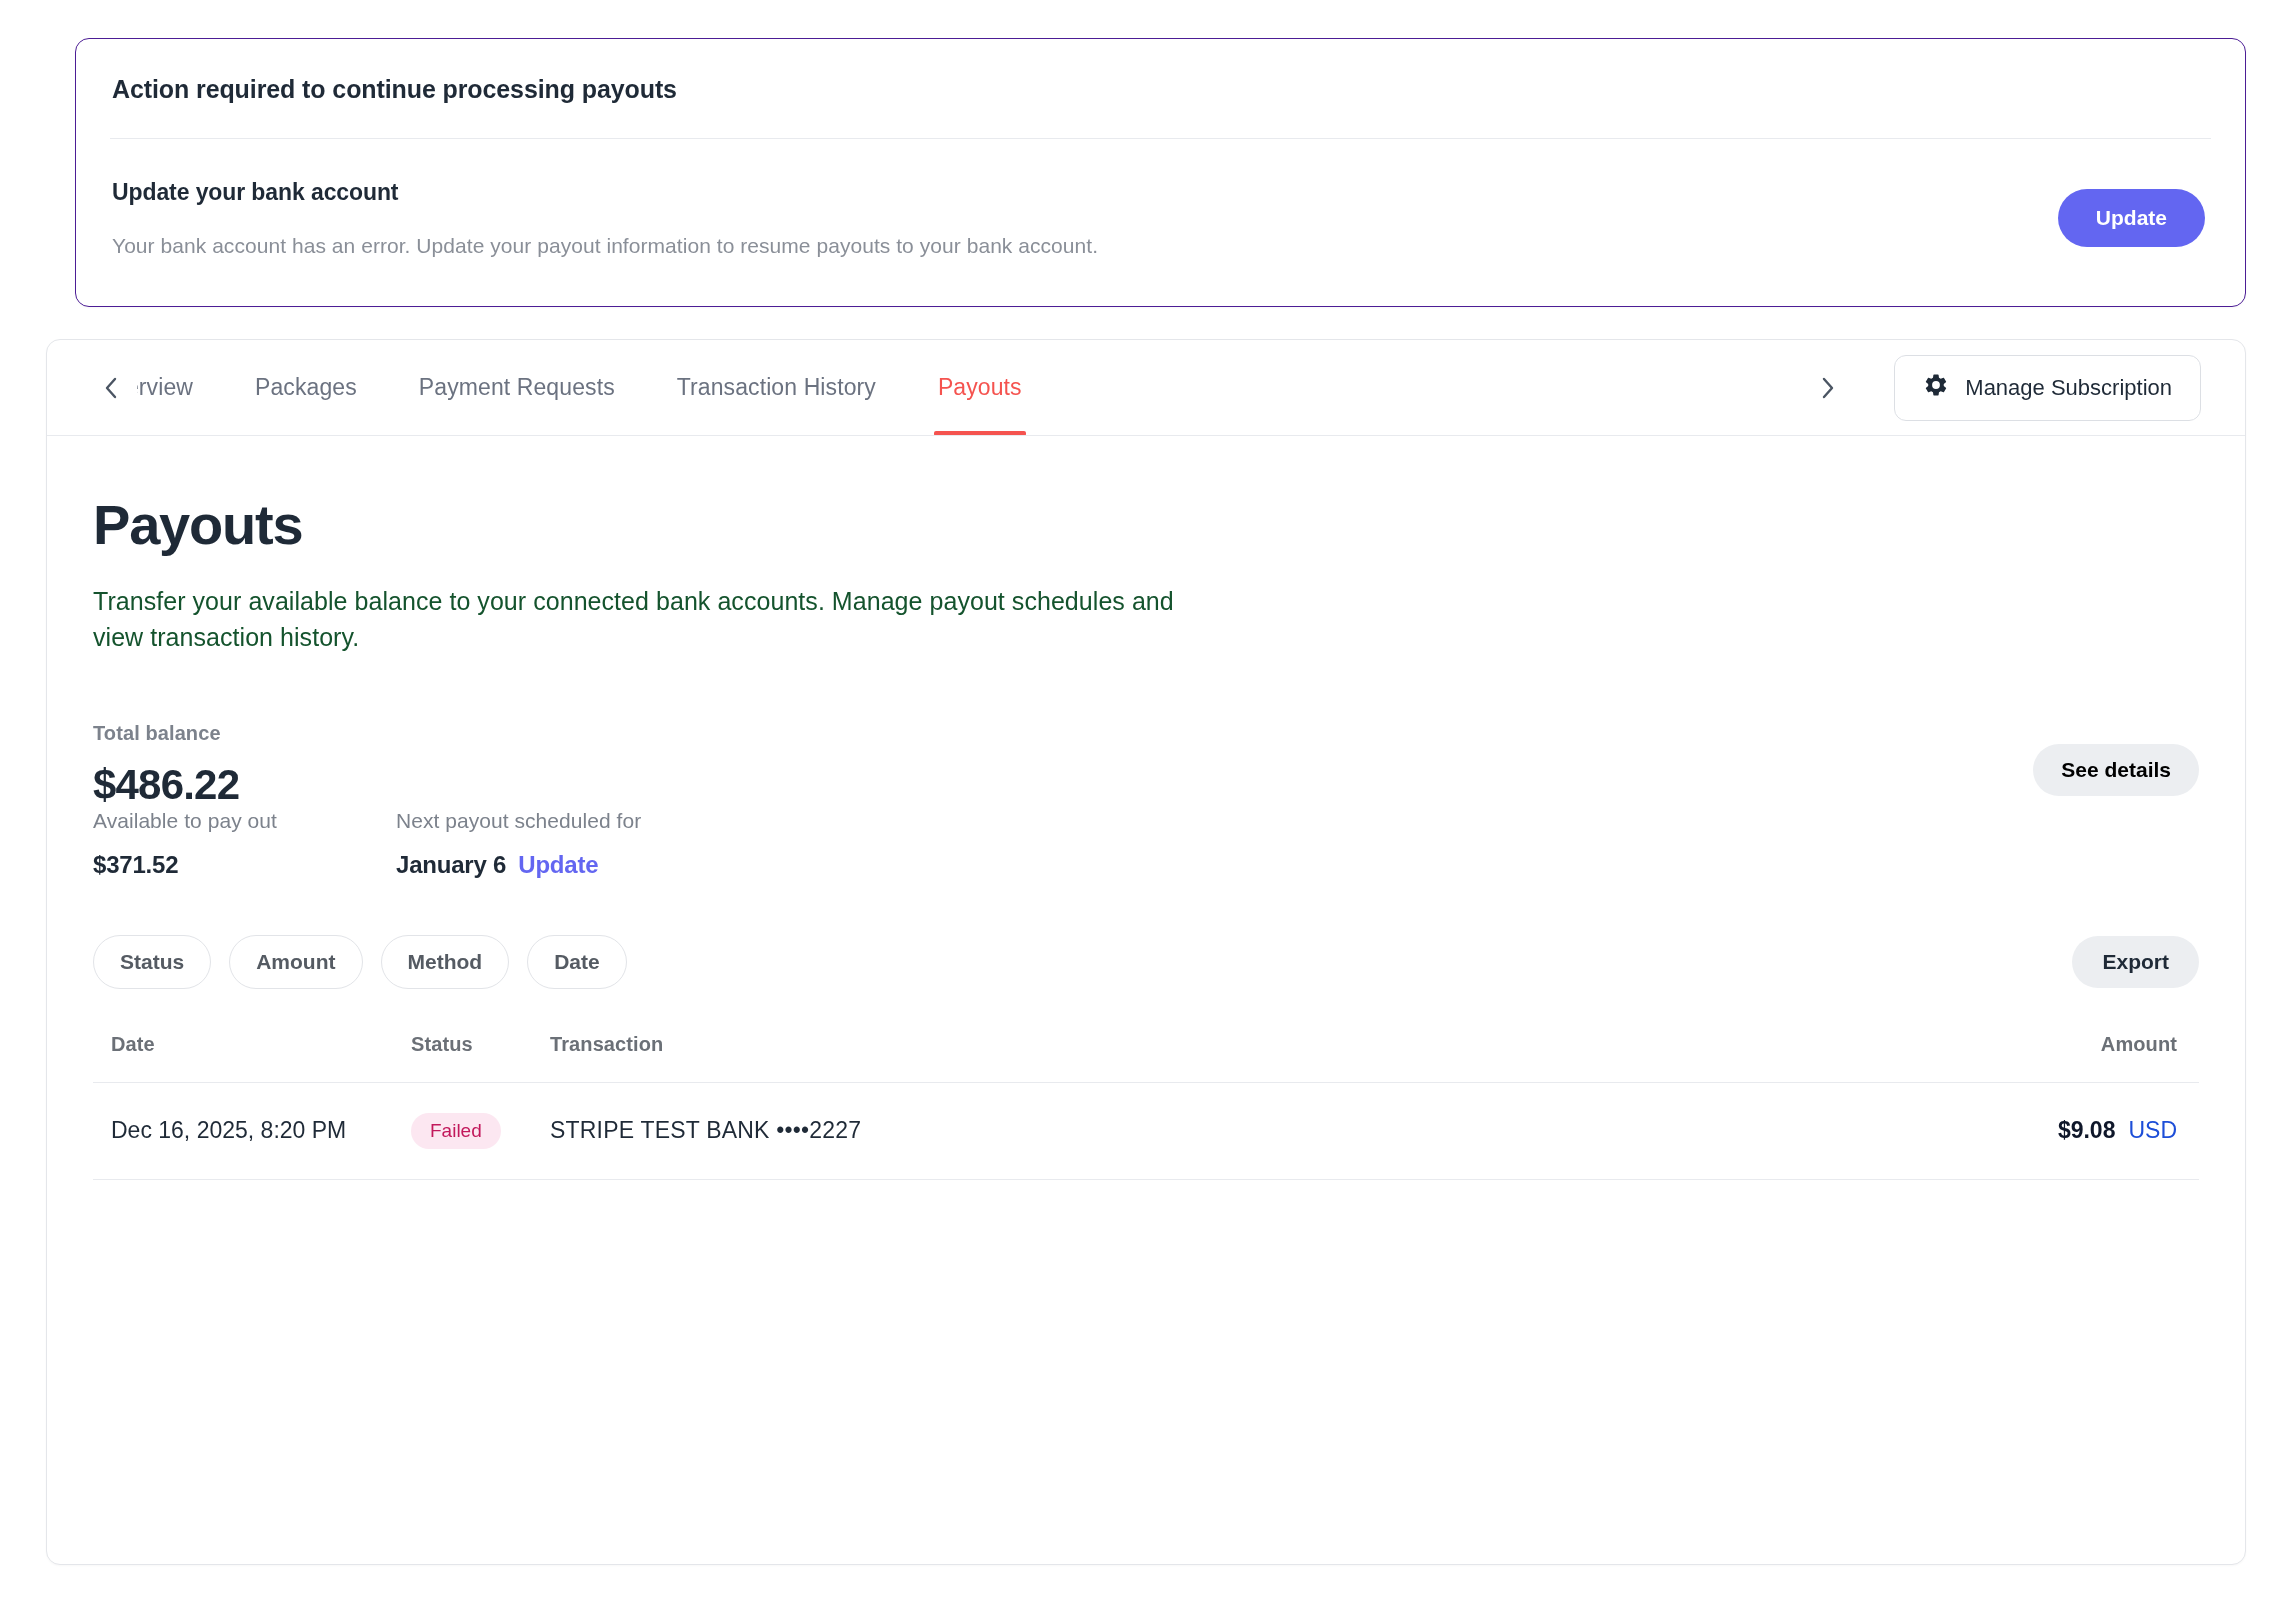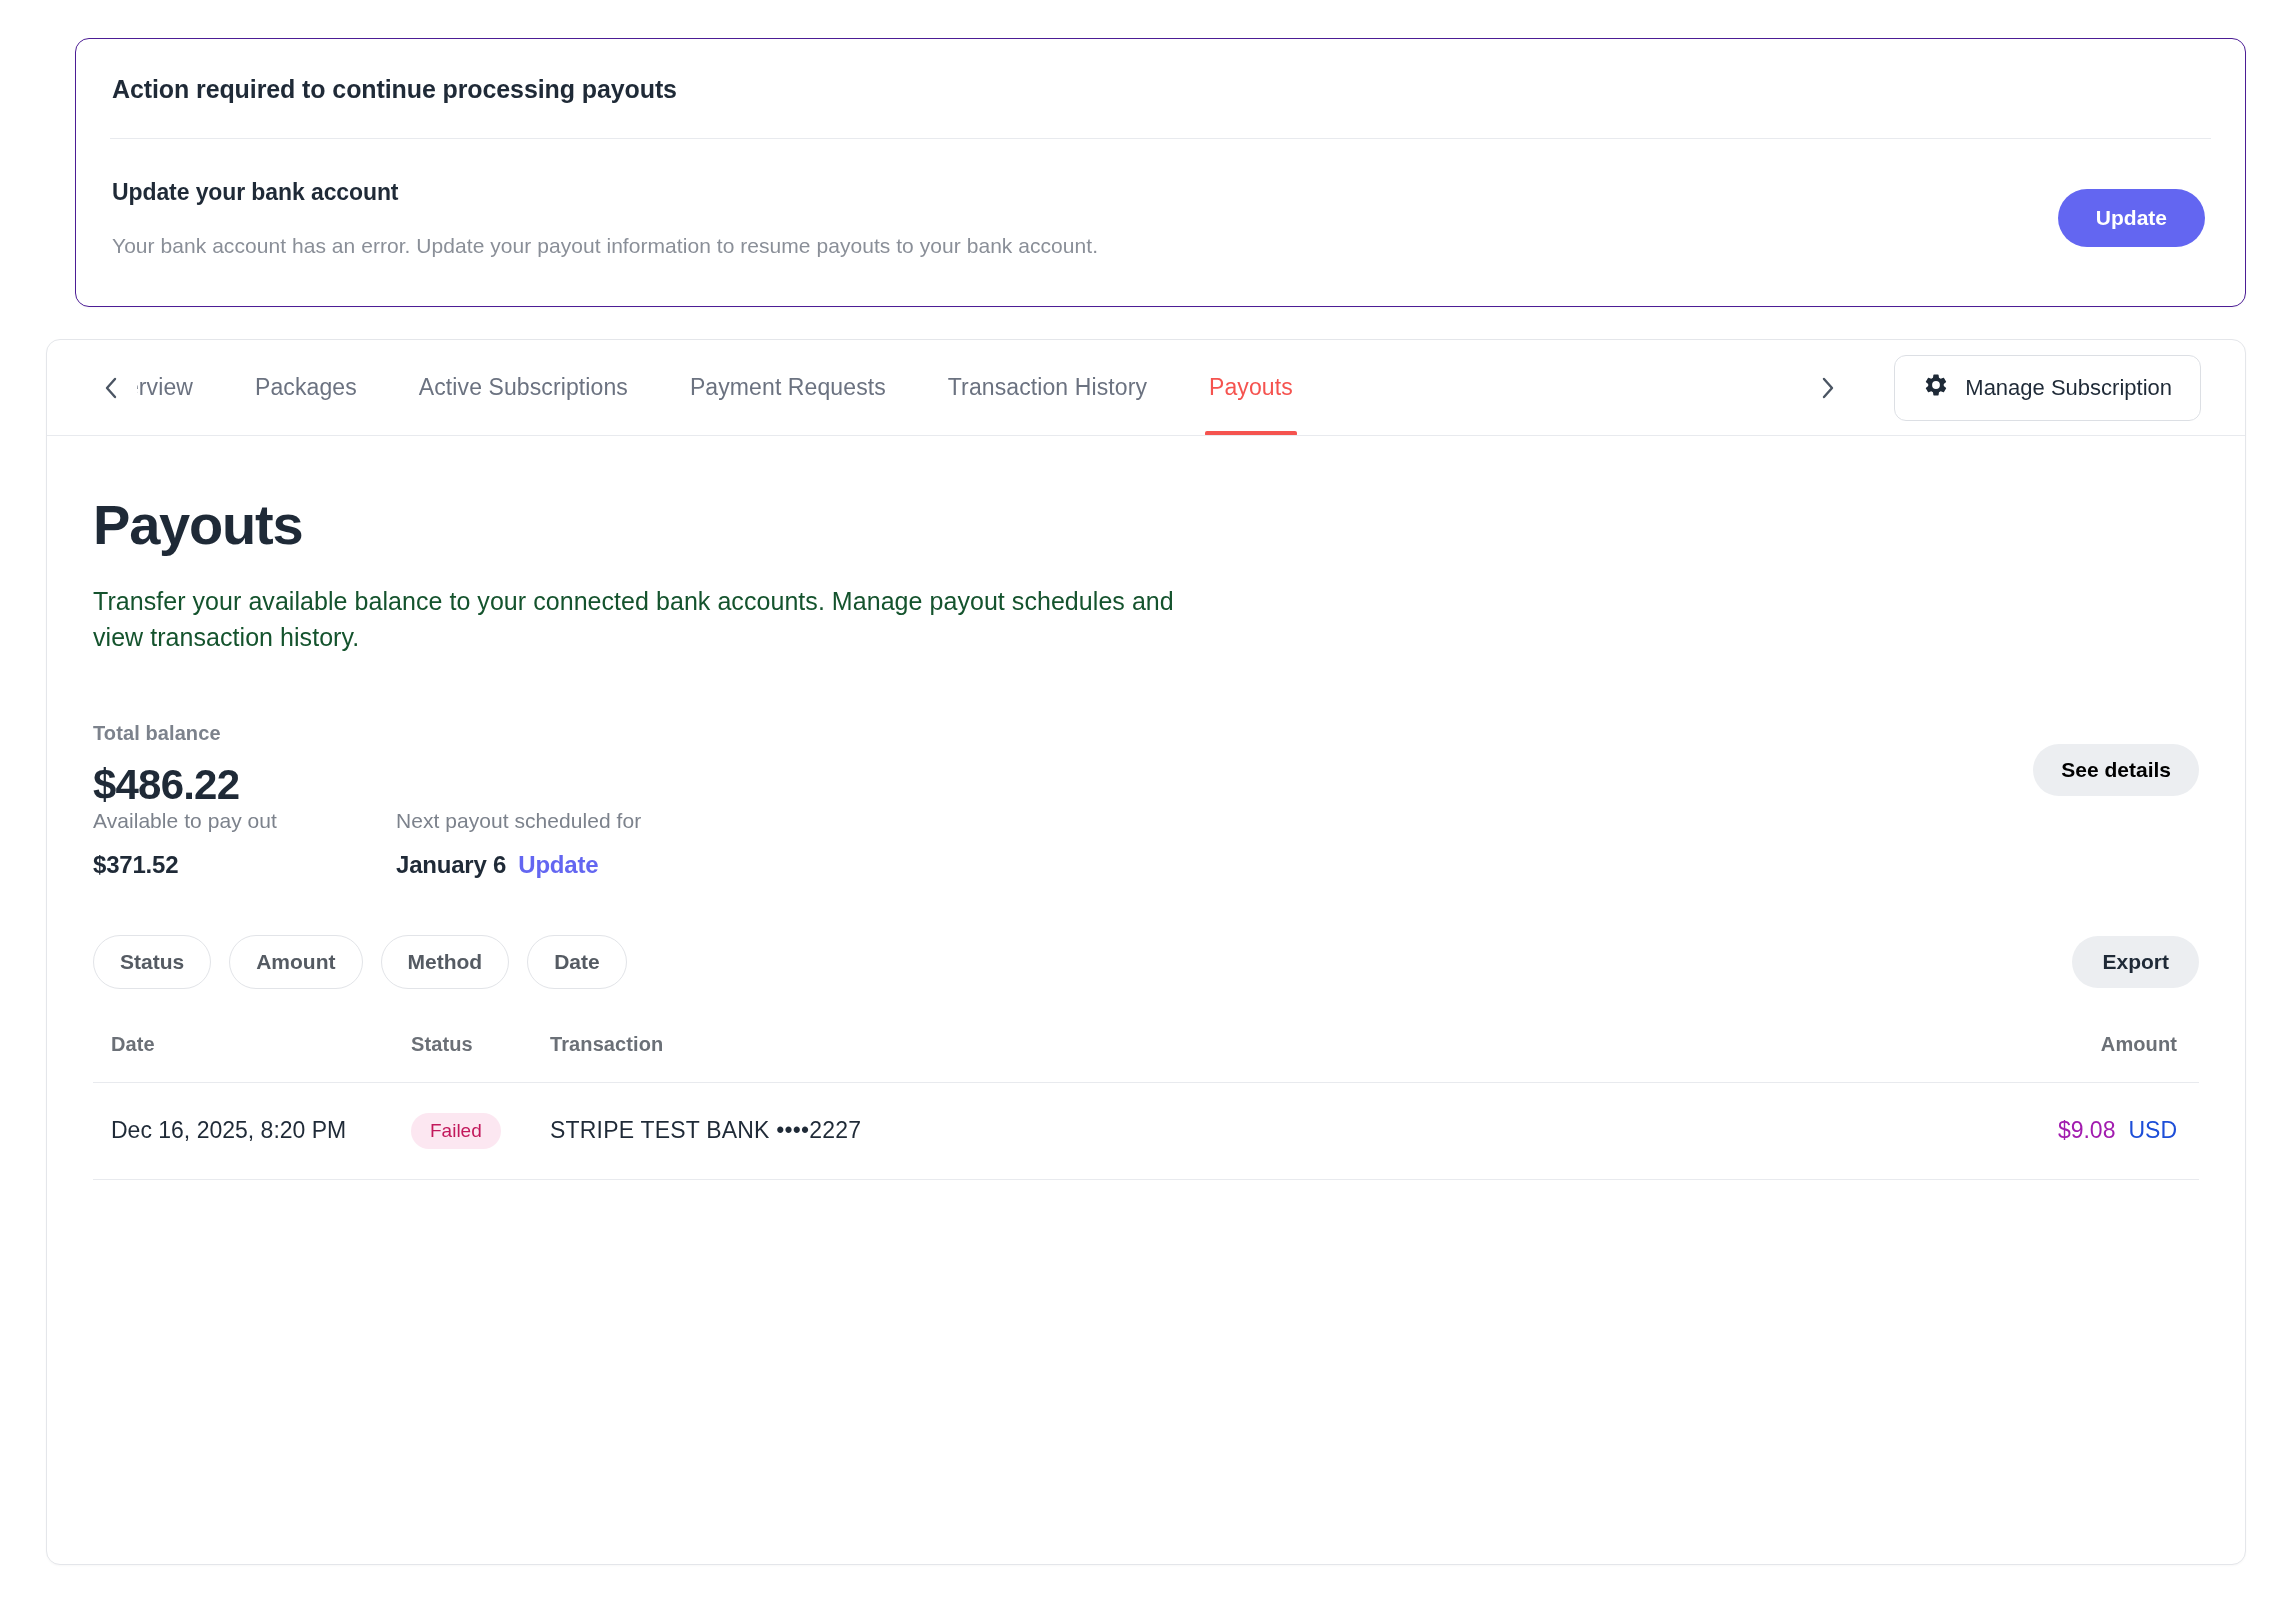--- a/index.html
+++ b/index.html
@@ -342,21 +342,21 @@
   .badge-failed {
     display: inline-block;
     background: #fce7f1;
     color: #c2185b;
     font-size: 19px;
     border-radius: 994px;
     padding: 7px 19px;
     white-space: nowrap;
   }
 
-  .amount-value { font-weight: normal; color: #a21caf; }
+  .amount-value { font-weight: bold; color: #0f172a; }
   .amount-cur { color: #1d4ed8; font-weight: normal; margin-left: 13px; }
 
   .dest-text { letter-spacing: 0.2px; }
 </style>
 </head>
 <body>
 
 <div class="page">
 
   <div class="alert-card">
@@ -380,21 +380,20 @@
             <path d="M14 7 L6 16 L14 25" stroke="#4b5563" stroke-width="2.4" stroke-linecap="round" stroke-linejoin="round"></path>
           </svg>
         </span>
       </button>
 
       <div class="tabs">
         <button class="tab clipped">
           <span>Overview</span>
         </button>
         <button class="tab">Packages</button>
-        <button class="tab">Active Subscriptions</button>
         <button class="tab">Payment Requests</button>
         <button class="tab">Transaction History</button>
         <button class="tab active">Payouts</button>
       </div>
 
       <div class="tab-right">
         <button class="tab-scroll-btn">
           <span>
             <svg width="20" height="32" viewBox="0 0 20 32" fill="none" xmlns="http://www.w3.org/2000/svg">
               <path d="M6 7 L14 16 L6 25" stroke="#4b5563" stroke-width="2.4" stroke-linecap="round" stroke-linejoin="round"></path>

